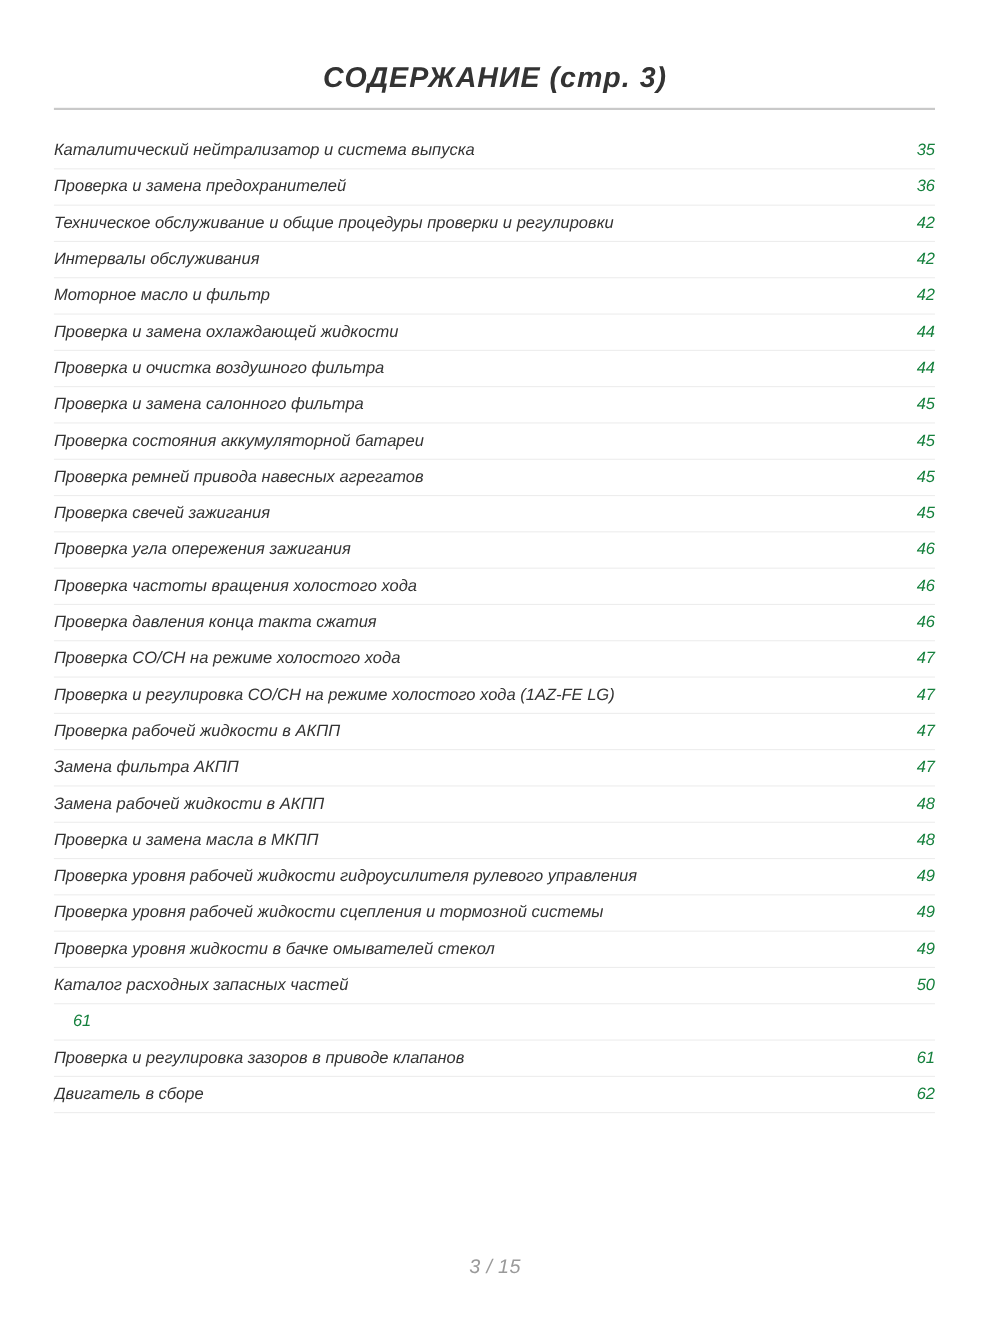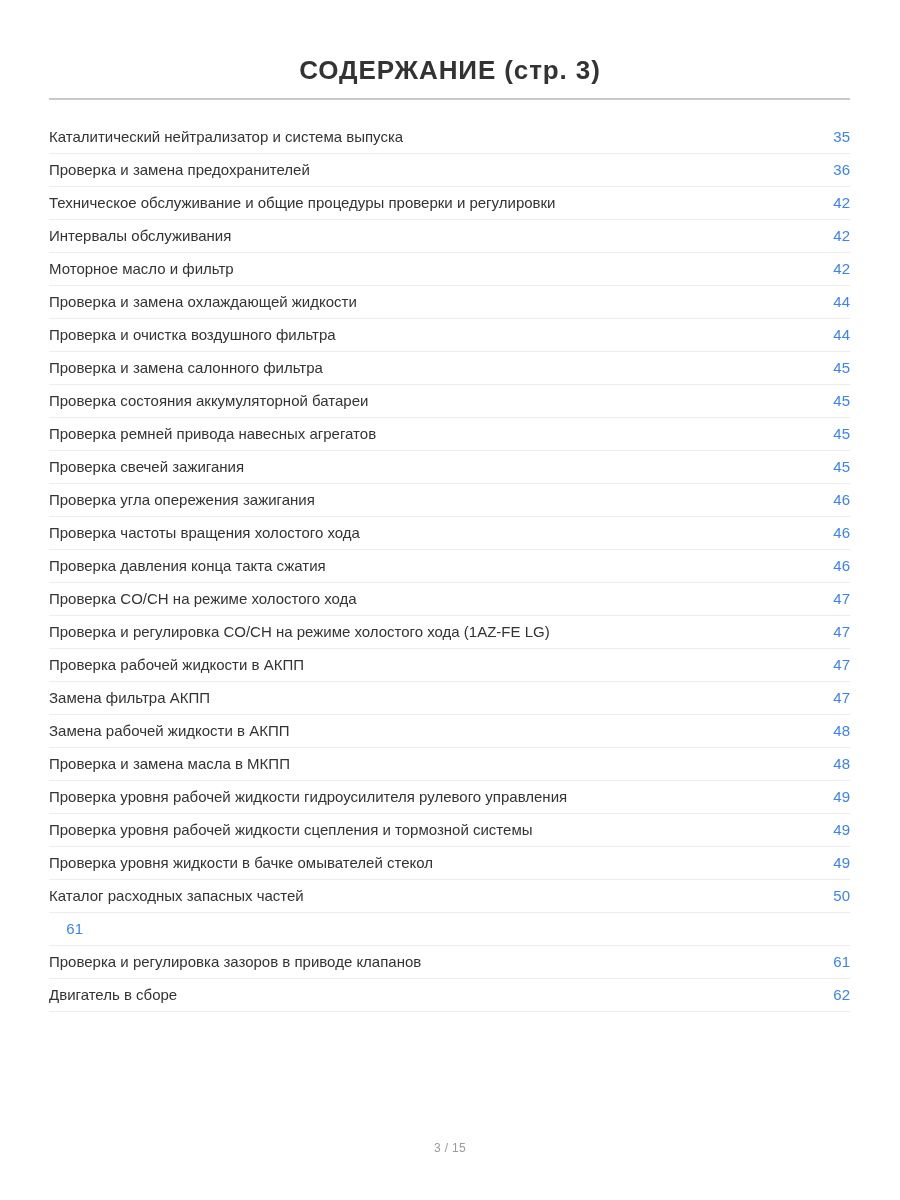--- a/index.html
+++ b/index.html
@@ -15,20 +15,21 @@
     color: #333333;
     -webkit-font-smoothing: antialiased;
     overflow: hidden;
   }
 
   .page {
     position: relative;
     width: 900px;
     height: 1068px;
     box-sizing: border-box;
+    font-style: italic;
   }
 
   .doc-title {
     position: absolute;
     top: 36px;
     left: 0;
     width: 900px;
     text-align: center;
     font-size: 26px;
     font-weight: bold;
@@ -69,33 +70,33 @@
     color: #333333;
     white-space: nowrap;
     overflow: hidden;
     text-overflow: ellipsis;
     padding-right: 20px;
   }
 
   .toc-page {
     font-size: 15px;
     line-height: 20px;
-    color: #3b82f6;
+    color: #15803d;
     text-align: right;
     min-width: 34px;
     flex: 0 0 auto;
   }
 
   .page-footer {
     position: absolute;
     left: 0;
     top: 1141px;
     width: 900px;
     text-align: center;
-    font-size: 12px;
+    font-size: 18px;
     color: #9a9a9a;
     letter-spacing: 0.3px;
   }
 </style>
 </head>
 <body>
 
 <div class="page">
 
   <h1 class="doc-title">СОДЕРЖАНИЕ (стр. 3)</h1>

